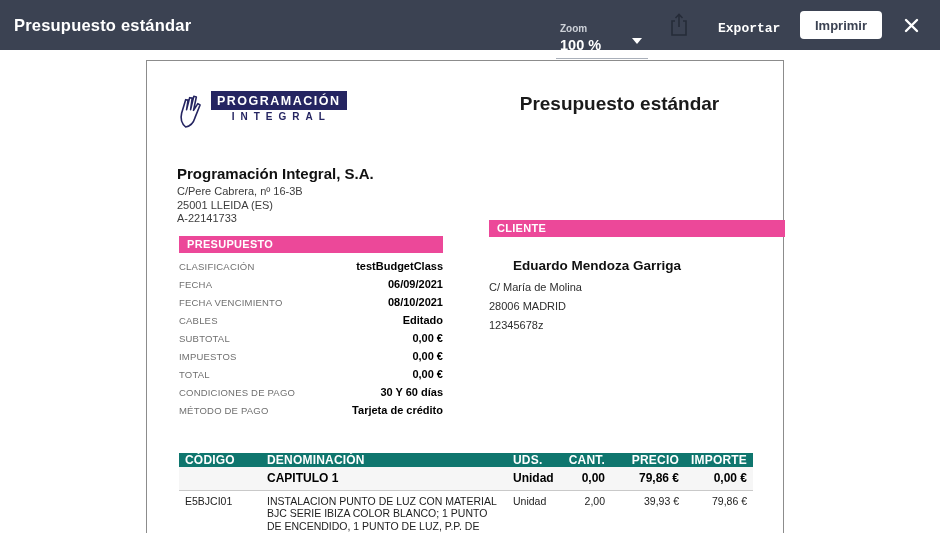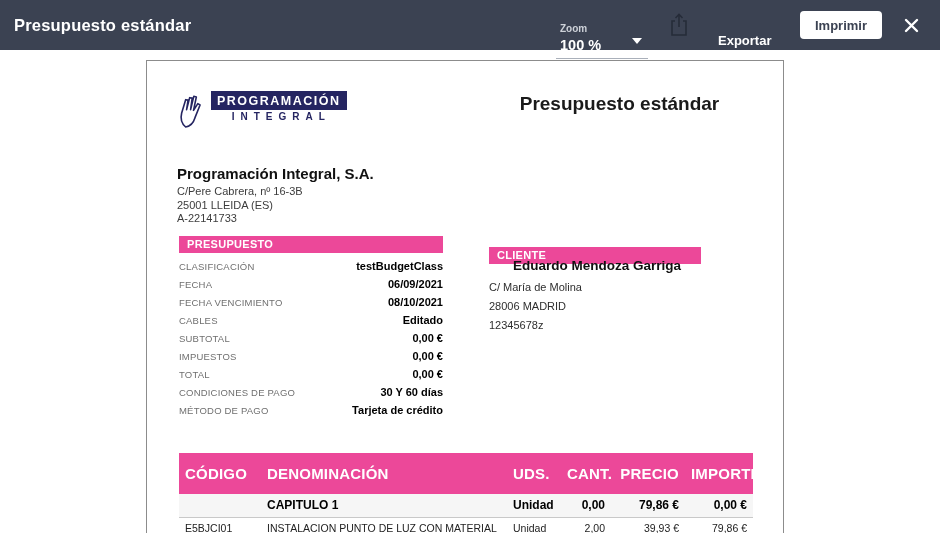--- a/index.html
+++ b/index.html
@@ -12,23 +12,23 @@
               color:#ffffff; font-size:16.5px; font-weight:700; letter-spacing:.2px; }
   .zoom-select { position:absolute; left:556px; top:3px; width:92px; height:40px;
                  border-bottom:1px solid #aab0ba; cursor:pointer; padding:4px 4px 0 4px;margin-top:16px; }
   .zoom-label { color:#cdd1d8; font-size:10px; font-weight:700; }
   .zoom-value { color:#ffffff; font-size:14.5px; font-weight:700; margin-top:3px; }
   .zoom-caret { position:absolute; right:6px; bottom:14px; width:0; height:0;
                 border-left:5px solid transparent; border-right:5px solid transparent;
                 border-top:6px solid #ffffff; }
   .share-btn { position:absolute; left:663px; top:9px; width:32px; height:32px;
                display:flex; align-items:center; justify-content:center; cursor:pointer; }
-  .export-btn { position:absolute; left:718px; top:16px; height:32px; line-height:50px;
+  .export-btn { position:absolute; left:718px; top:4px; height:32px; line-height:50px;
                 color:#ffffff; font-size:13px; font-weight:700; background:none;
-                border:none; cursor:pointer; font-family:Liberation Sans, sans-serif; }
+                border:none; cursor:pointer; font-family:Liberation Mono, monospace; }
   .print-btn { position:absolute; left:800px; top:11px; width:82px; height:28px;
                background:#ffffff; color:#3b4252; font-size:13px; font-weight:700;
                border:none; border-radius:4px; cursor:pointer; font-family:inherit; }
   .close-btn { position:absolute; left:899px; top:13px; width:24px; height:24px;
                display:flex; align-items:center; justify-content:center; cursor:pointer; }
 
   
   .page { position:absolute; left:146px; top:60px; width:638px; height:600px;
           background:#ffffff; border:1px solid #8c8c8c; }
 
@@ -43,37 +43,37 @@
                font-size:19px; font-weight:700; color:#1a1a1a; }
 
   .company { position:absolute; left:30px; top:104px; }
   .company-name { font-size:15px; font-weight:700; color:#111; margin-bottom:3px; }
   .company-line { font-size:11px; color:#3c3c3c; line-height:13.5px; }
 
   .band { position:absolute; height:17px; line-height:17px; background:#ec4899;
           color:#ffffff; font-size:11px; font-weight:700; padding-left:8px;
           letter-spacing:.3px; }
   .band-left  { left:32px;  top:175px; width:264px; }
-  .band-right { left:342px; top:186px; width:212px; }
+  .band-right { left:342px; top:159px; width:296px; }
 
   .kv-table { position:absolute; left:32px; top:199px; width:264px; }
   .kv-row { display:flex; justify-content:space-between; align-items:baseline; height:18px; }
   .kv-label { color:#6f6f6f; font-size:9.5px; letter-spacing:.2px; }
   .kv-value { color:#000; font-size:11px; font-weight:700; }
 
   .client { position:absolute; left:342px; top:197px; }
   .client-name { font-size:13.5px; font-weight:700; color:#111; margin-bottom:8px;padding-left:24px; }
   .client-line { font-size:11px; color:#2e2e2e; margin-bottom:7px; }
 
   .items { position:absolute; left:32px; top:392px; width:574px;
            border-collapse:collapse; table-layout:fixed; }
   .items col.c1{width:82px;} .items col.c2{width:246px;} .items col.c3{width:54px;}
   .items col.c4{width:50px;} .items col.c5{width:74px;} .items col.c6{width:68px;}
-  .items th { background:#ec4899; color:#ffffff; font-size:15px; font-weight:700;
-              padding:12px 6px; text-align:left; letter-spacing:.2px; }
+  .items th { background:#0f766e; color:#ffffff; font-size:12px; font-weight:700;
+              padding:0 6px; text-align:left; letter-spacing:.2px; }
   .items th.num { text-align:right; }
   .items td { font-size:10.5px; color:#222; padding:4px 6px; vertical-align:top;
               line-height:12.5px; }
   .items tr.chapter td { font-size:12px; font-weight:700; color:#000; background:#f6f6f6;
                          border-bottom:1px solid #c9c9c9; padding:5px 6px; }
   .items tr.item td { border-bottom:1px solid #cccccc; }
   .items td.num { text-align:right;margin-top:42px; }
 </style>
 </head>
 <body>

